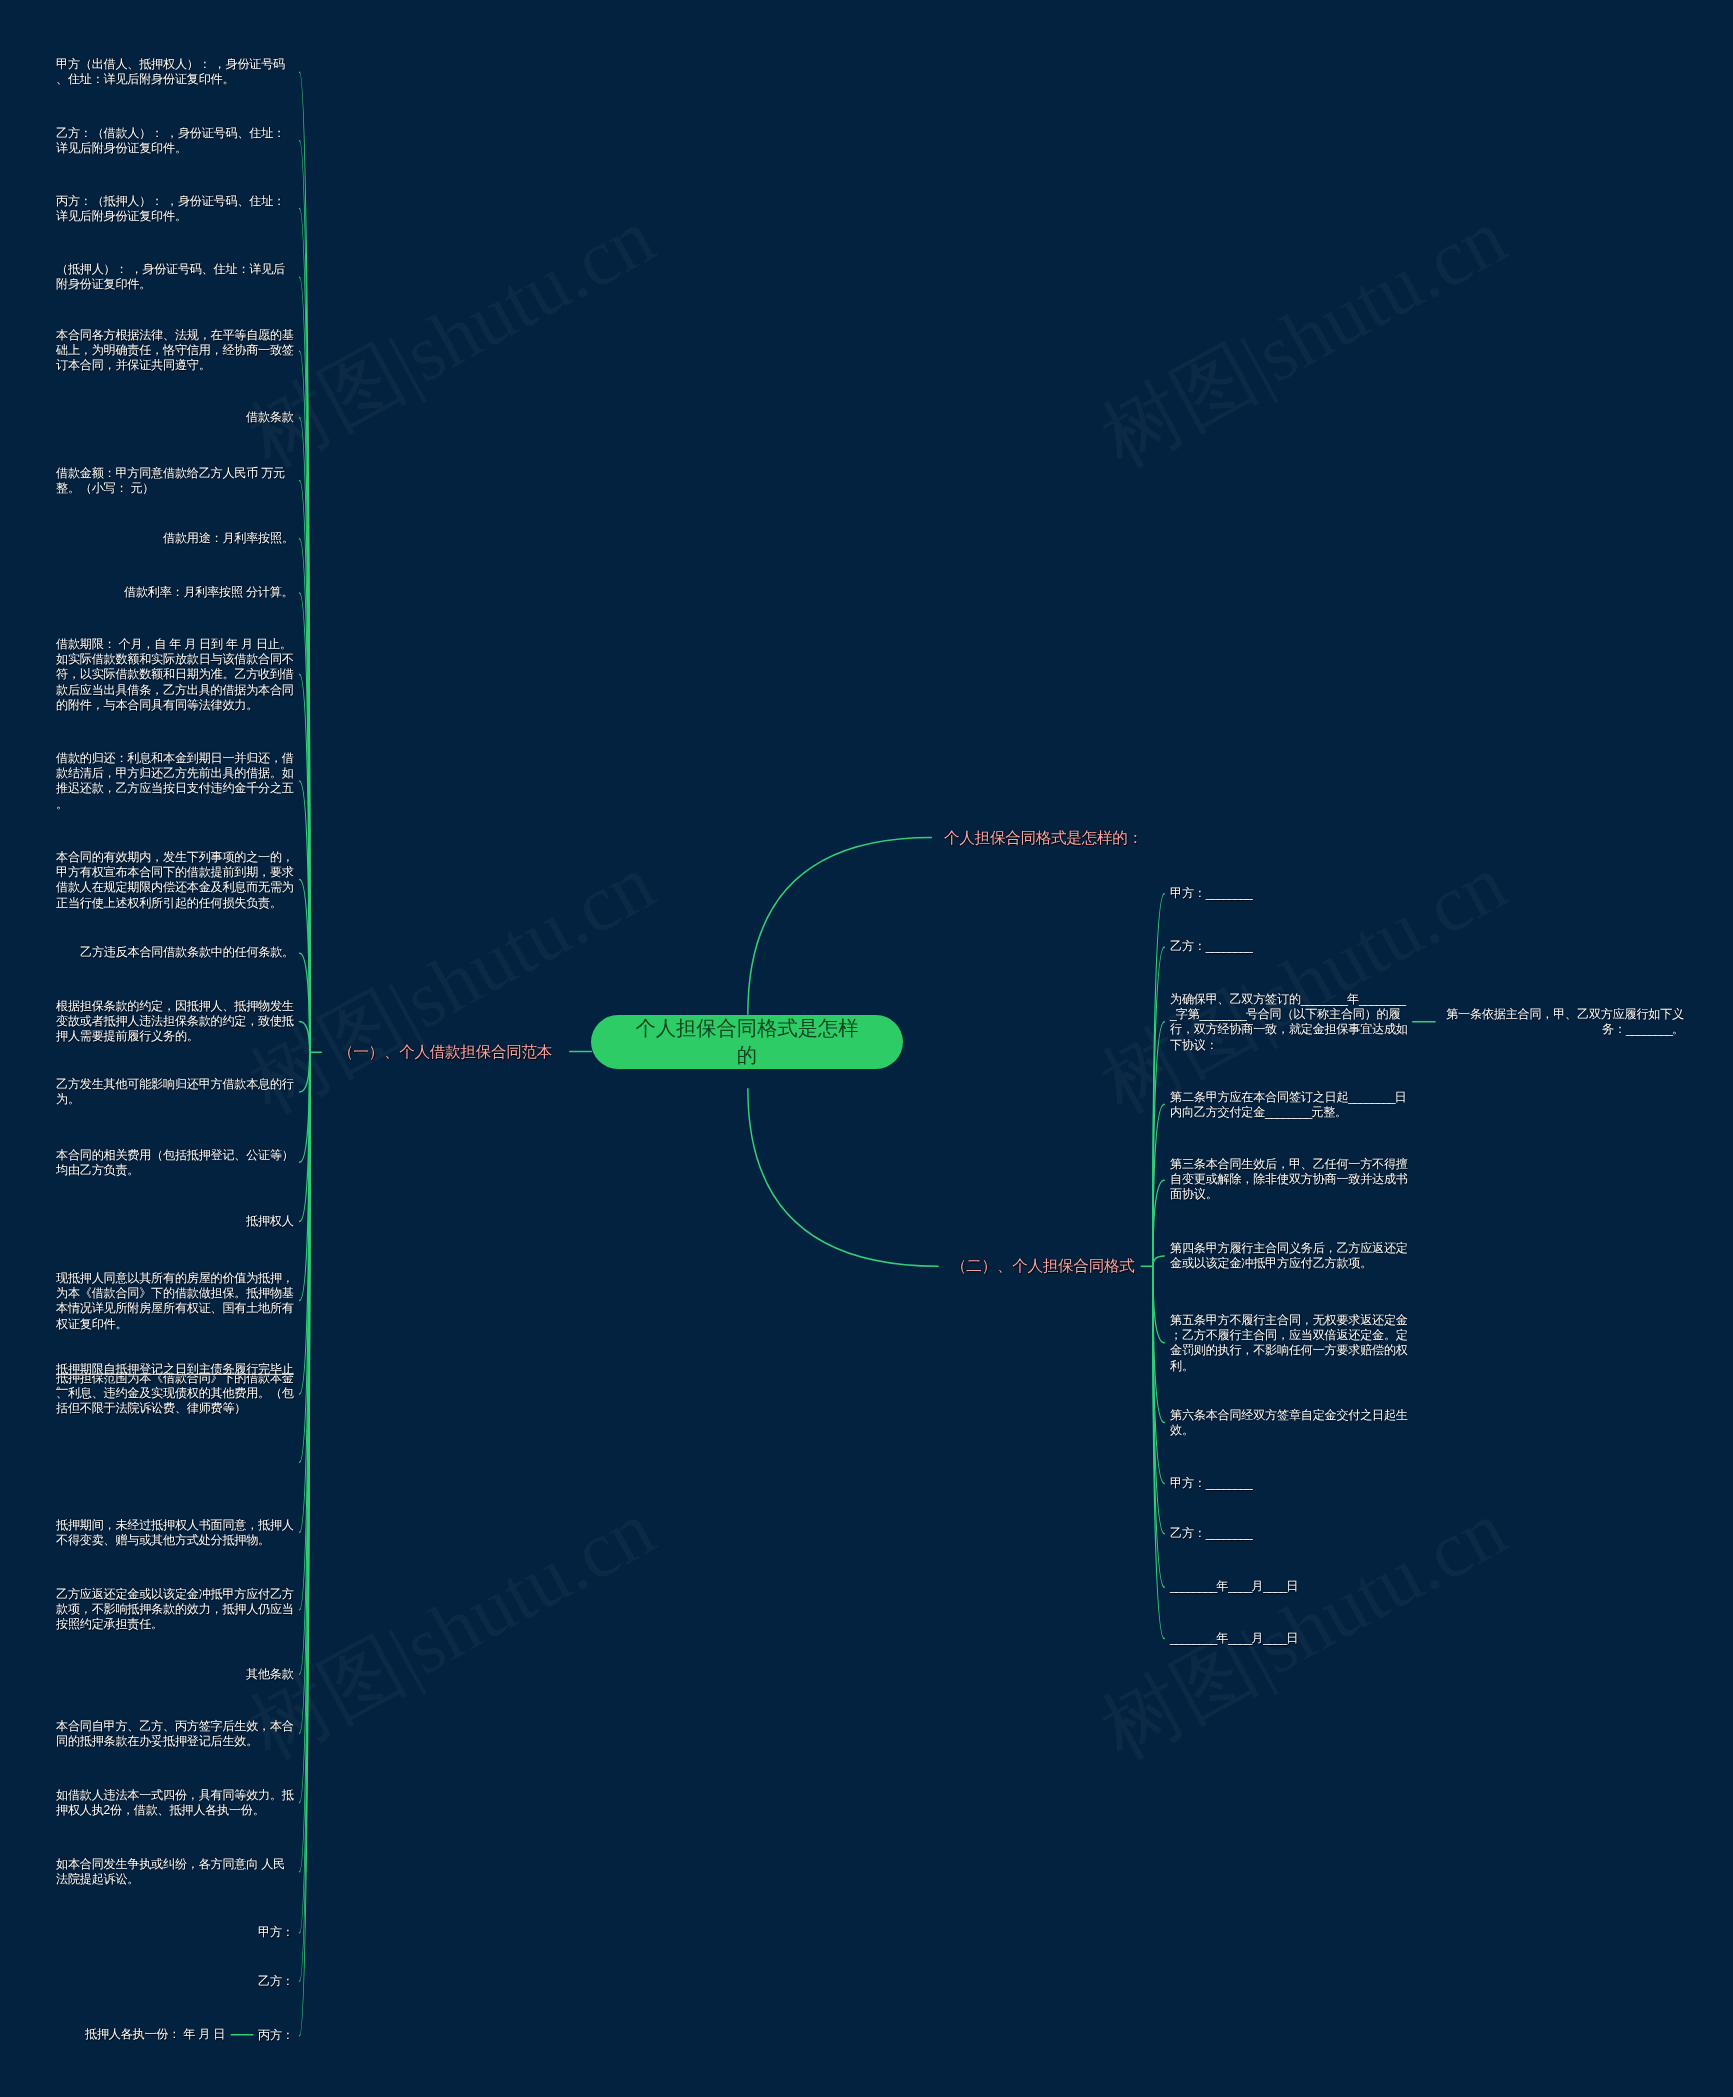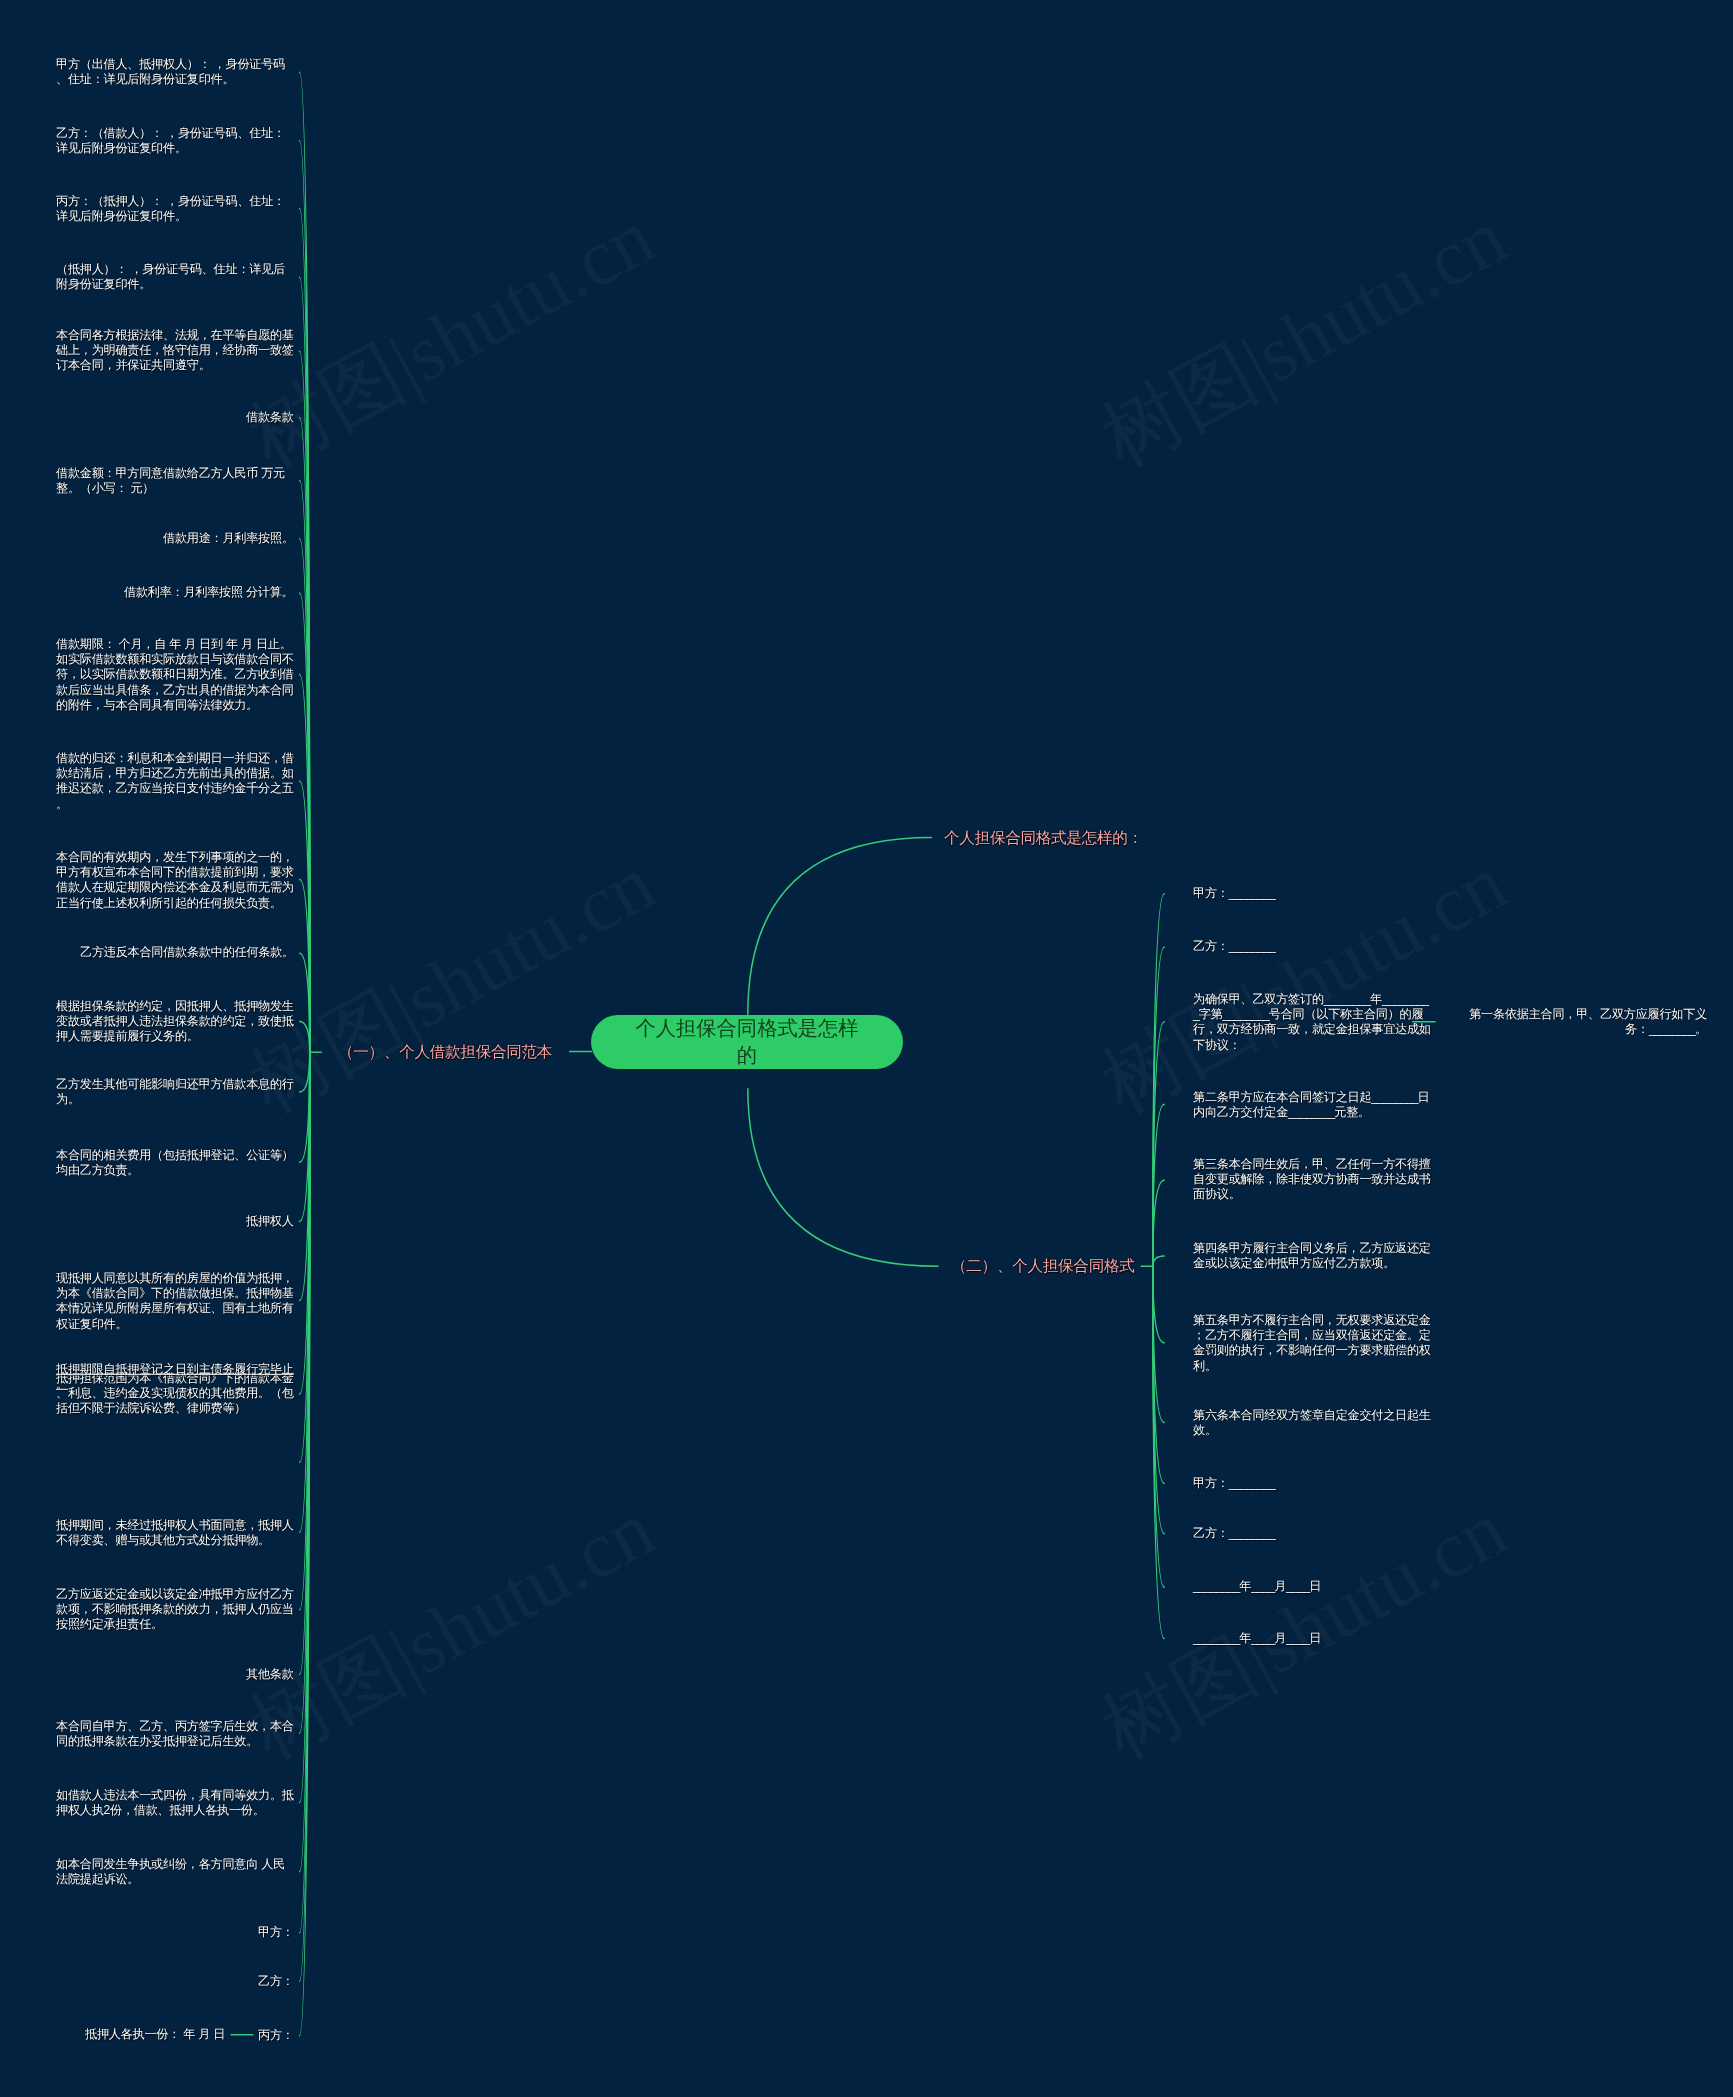--- a/index.html
+++ b/index.html
@@ -7,21 +7,21 @@
   body{width:1734px;height:2097px;overflow:hidden;
        font-family:"Liberation Sans",sans-serif;-webkit-font-smoothing:antialiased;}
   #stage{position:relative;width:1734px;height:2097px;overflow:hidden;background:#032240;}
   #watermarks{position:absolute;left:0;top:0;width:1734px;height:2097px;overflow:hidden;}
   .wm{position:absolute;white-space:nowrap;font-family:"Liberation Serif",serif;
       font-size:80px;color:#0c2a45;transform-origin:0 0;transform:rotate(-28.7deg);}
   #links{position:absolute;left:0;top:0;width:1734px;height:2097px;}
   .leaf{position:absolute;color:#ffffff;font-size:12.2px;line-height:15.2px;
         -webkit-font-smoothing:antialiased;will-change:transform;
         letter-spacing:-0.3px;text-align:left;line-break:anywhere;
-        text-shadow:0.7px 0.7px 0.7px rgba(0,0,0,.85),0 0 1.4px rgba(0,0,0,.6);margin-left:23px;}
+        text-shadow:0.7px 0.7px 0.7px rgba(0,0,0,.85),0 0 1.4px rgba(0,0,0,.6);}
   .blank{letter-spacing:-1px;}
   .branch-label{position:absolute;color:#fca5a5;font-size:15.6px;line-height:20.3px;
         -webkit-font-smoothing:antialiased;will-change:transform;
         white-space:nowrap;letter-spacing:-0.3px;
         text-shadow:0.7px 0.7px 0.7px rgba(0,0,0,.92),0 0 1.4px rgba(0,0,0,.75),-0.7px 0 0.7px rgba(0,0,0,.55);}
   #root-node{position:absolute;border-radius:677px;background:#2ecc66;color:#10431f;
         font-size:20.3px;line-height:27px;text-align:center;display:flex;
         align-items:center;justify-content:center;box-sizing:border-box;padding:0 41px;}
 </style>
 </head>

